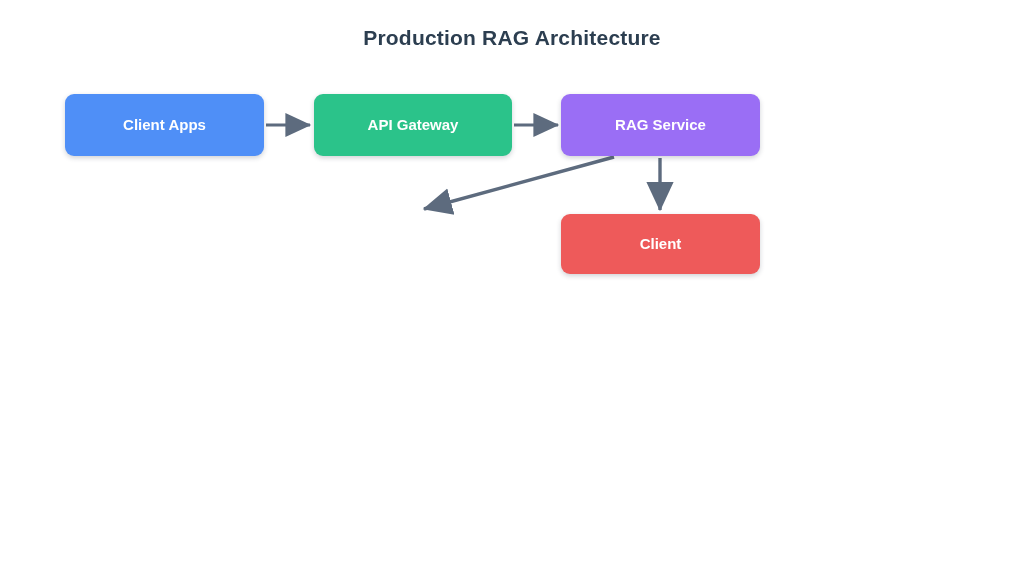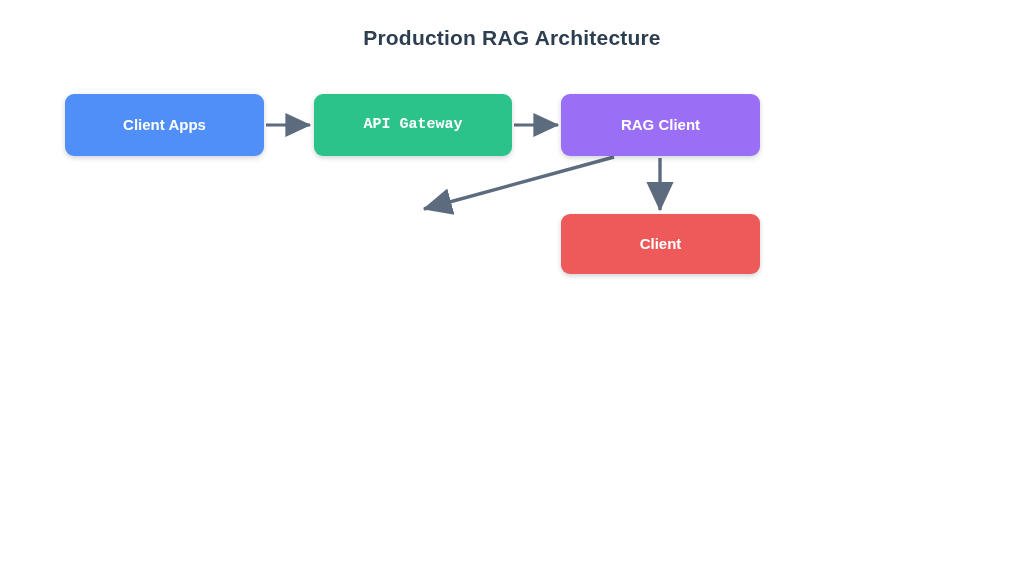--- a/index.html
+++ b/index.html
@@ -101,26 +101,26 @@
 
     <g>
       <line x1="660" y1="158" x2="660" y2="210" stroke="#5d6b7e" stroke-width="3.4" marker-end="url(#arrowhead)"></line>
     </g>
   </svg>
 
   <div class="node" id="node-client-apps" style="background:#4f8ff7;">
     <span class="node-label">Client Apps</span>
   </div>
 
-  <div class="node" id="node-api-gateway" style="background:#2bc38a;font-family:Liberation Mono, monospace;">
+  <div class="node" id="node-api-gateway" style="background:#2bc38a;">
     <span class="node-label">API Gateway</span>
   </div>
 
   <div class="node" id="node-rag-service" style="background:#9a6ef5;">
-    <span class="node-label">RAG Client</span>
+    <span class="node-label">RAG Service</span>
   </div>
 
 
   <div class="node" id="node-cache" style="background:#ee5a5a;">
     <span class="node-label">Client</span>
   </div>
 
 </div>
 
 </body></html>

